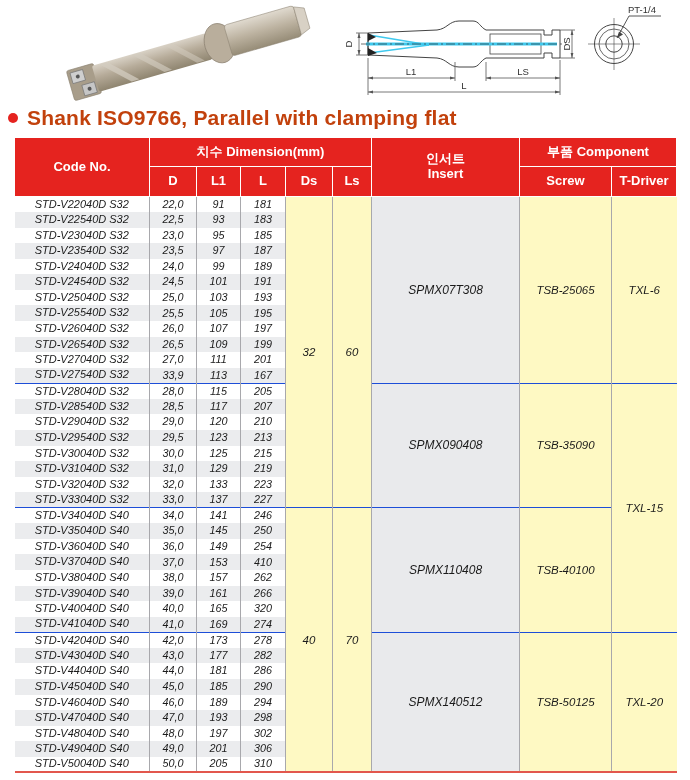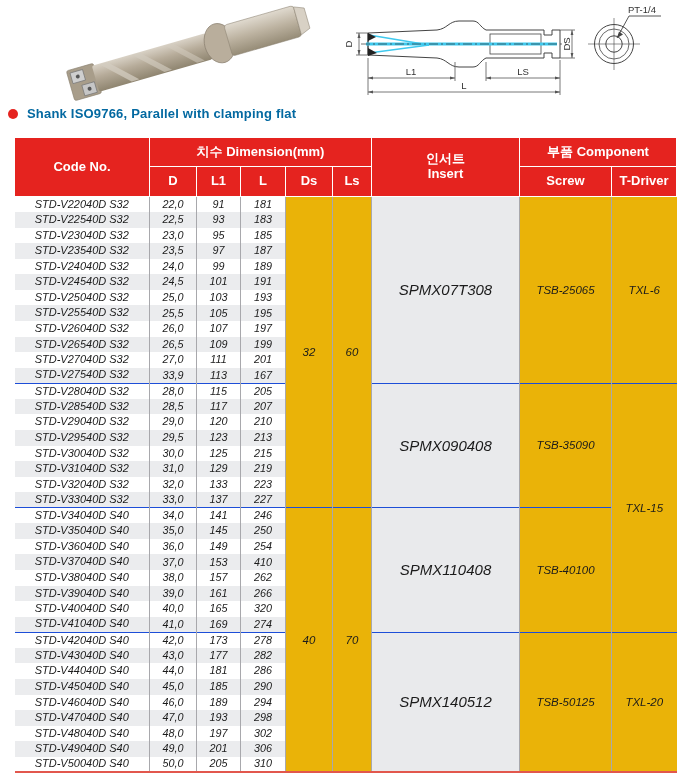--- a/index.html
+++ b/index.html
@@ -6,21 +6,21 @@
   html,body { background:#fff; }
   .page {
     position:relative; width:690px; height:780px; background:#fff;
     font-family:"Liberation Sans","DejaVu Sans",sans-serif; overflow:hidden;
   }
   .photo    { position:absolute; left:30px;  top:2px;  width:300px; height:104px; }
   .diagram  { position:absolute; left:333px; top:0;    width:357px; height:104px; }
 
   .title-row { position:absolute; left:8px; top:106px; display:flex; align-items:center; gap:9px; }
   .bullet { width:10px; height:10px; border-radius:50%; background:var(--accent-red,#e5231f); flex:0 0 auto; }
-  .title-text { font-size:13px; font-weight:bold; color:#0369a1; letter-spacing:0.2px; }
+  .title-text { font-size:21px; font-weight:bold; color:#c2410c; letter-spacing:0.2px; }
 
   .tablewrap { position:absolute; left:14px; top:137px; width:662px; }
   table.spec {
     border-collapse:collapse; table-layout:fixed; width:662px;
     border-bottom:2px solid var(--table-bottom-border,#e2574d);
   }
   thead th {
     background:var(--accent-red,#e5231f); color:#fff; font-weight:bold;
     font-size:13px; border:1px solid #fff; vertical-align:middle; text-align:center;
     line-height:1.15; padding:0;
@@ -29,22 +29,22 @@
   thead tr.h2 { height:30px; }
   thead .two-line span { display:block; }
   tbody tr { height:15.567px;font-style:italic; }
   tbody td {
     padding:0; text-align:center; vertical-align:middle;
     font-size:10.8px; color:#1b1b1b; line-height:1.05;
     border-left:1px solid #a8a8ac; white-space:nowrap; overflow:hidden;
   }
   tbody td.c0 { border-left:none; font-size:11px; }
   tbody td.stripe { background:var(--row-stripe,#ebecee); }
-  tbody td.insertcell { background:var(--insert-bg,#e9eaec); font-size:15px; }
-  tbody td.mergecell { background:#eab308; font-size:11.5px; }
+  tbody td.insertcell { background:var(--insert-bg,#e9eaec); font-size:12px; }
+  tbody td.mergecell { background:#fef9c3; font-size:11.5px; }
   tbody tr.grp td { border-top:1px solid #1d4ed8; }
 </style>
 </head>
 <body>
 
 <div class="page">
 
   <div class="photo">
     <svg width="300" height="104" viewBox="0 0 300 104">
       <defs>

